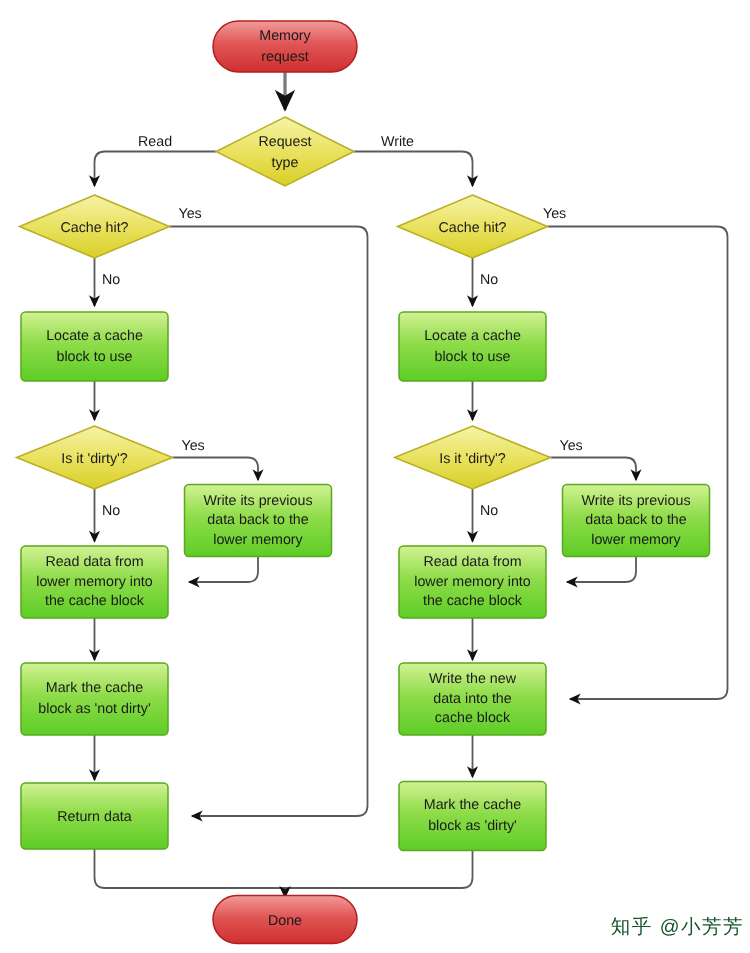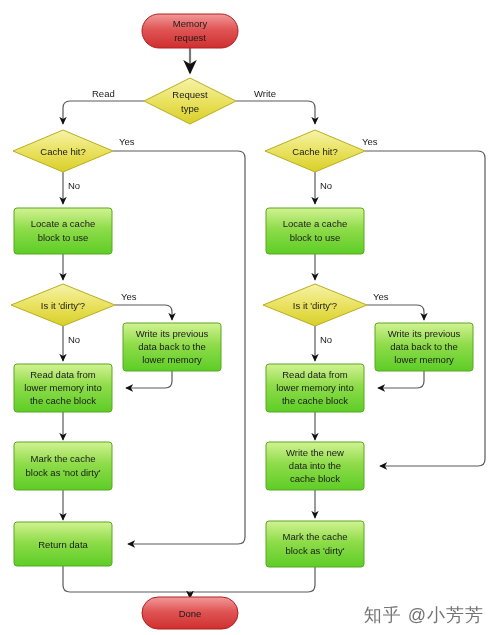--- a/index.html
+++ b/index.html
@@ -40,25 +40,25 @@
     text-anchor: middle;
     dominant-baseline: middle;
   }
   .edge-label {
     font-family: "Liberation Sans", sans-serif;
     font-size: 9.5px;
     fill: #1a1a1a;
   }
   .watermark {
     position: absolute;
-    right: 16px;
+    right: 4px;
     bottom: 8px;
     font-family: "Liberation Sans", sans-serif;
-    font-size: 18px;
-    color: #737373;
+    font-size: 13px;
+    color: #14532d;
     letter-spacing: 1px;
     user-select: none;
   }
 </style>
 </head>
 <body>
 
 <div id="canvas">
 
   <svg class="layer" viewBox="0 0 500 635">

